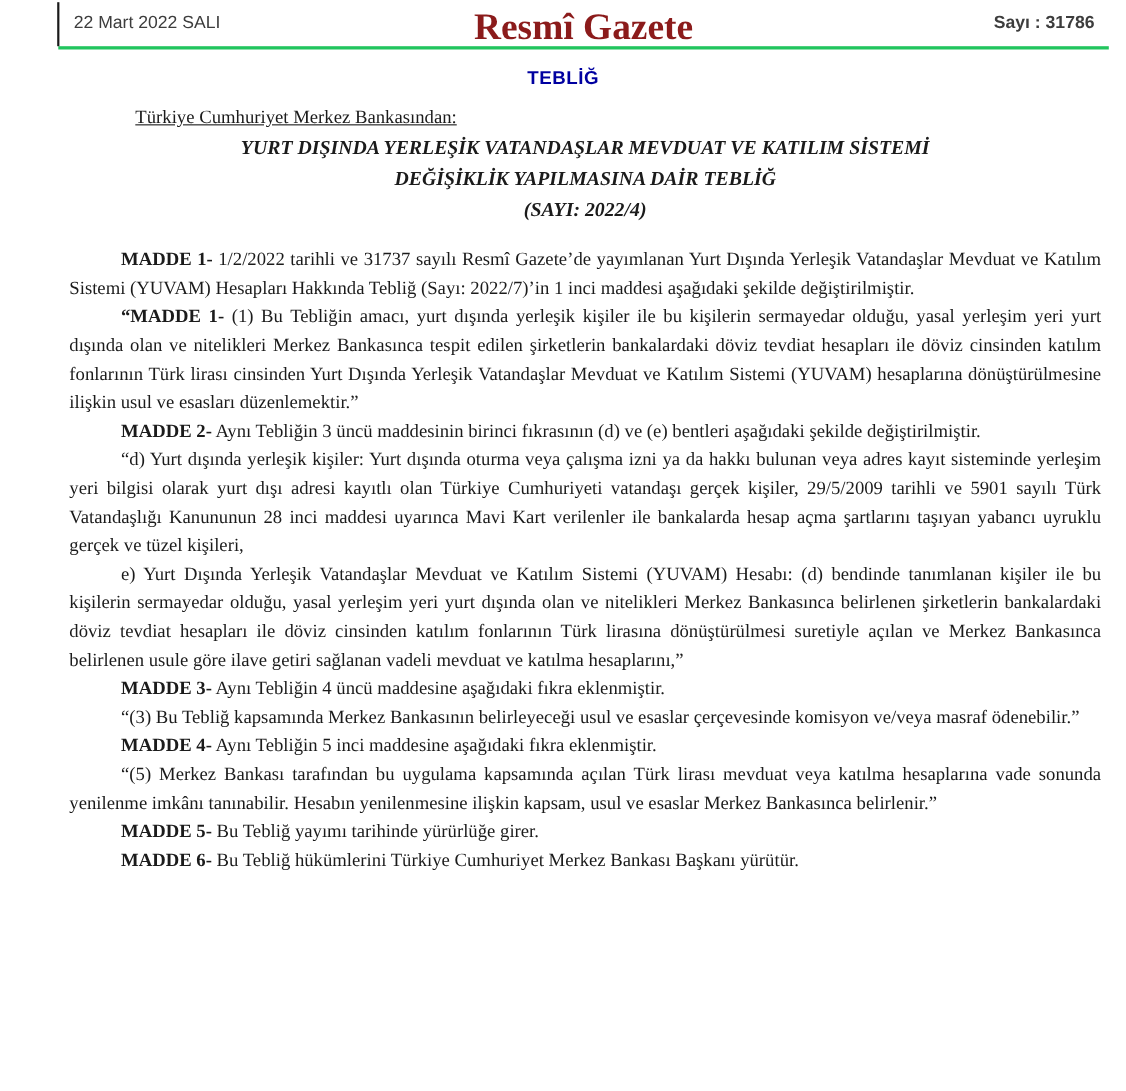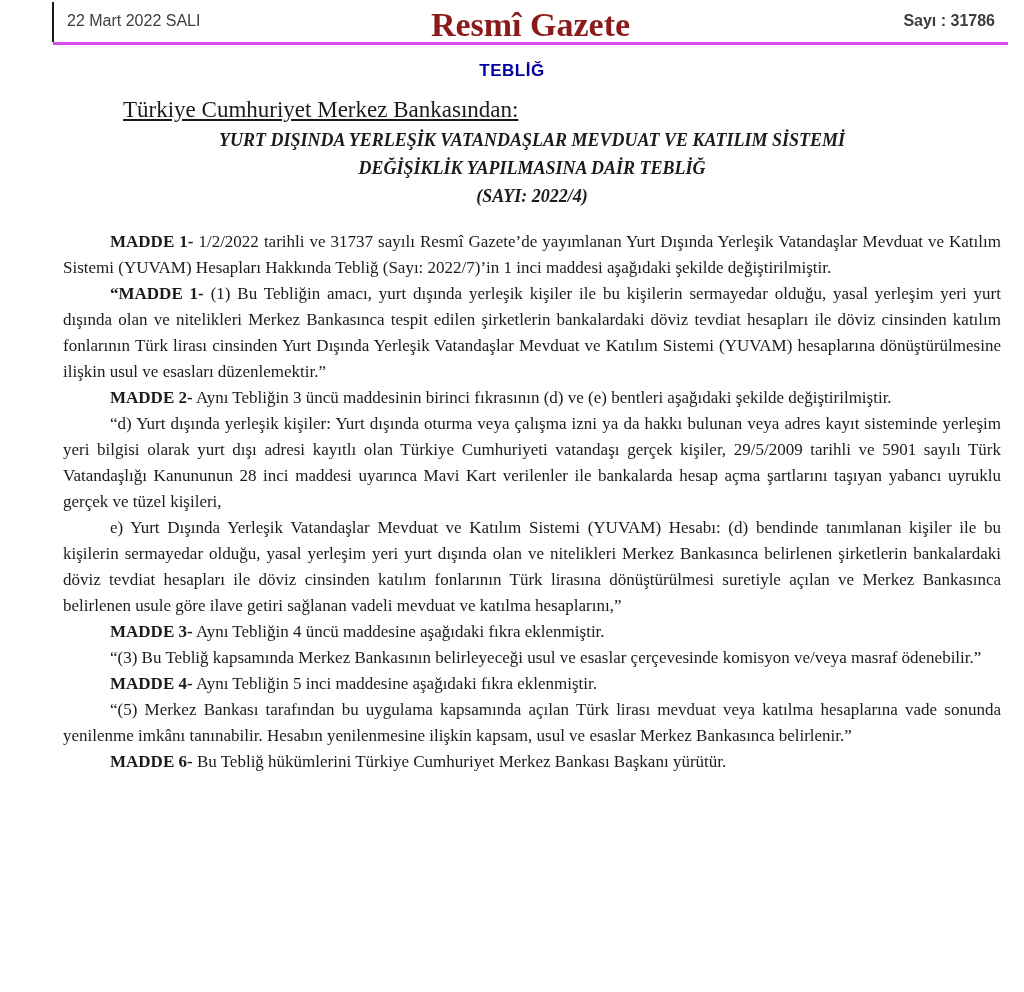--- a/index.html
+++ b/index.html
@@ -8,21 +8,21 @@
     background: #ffffff;
     font-family: "Liberation Serif", serif;
     color: #1b1b1b;
     overflow: hidden;
   }
   .page { position: relative; width: 1024px; height: 992px; background: #ffffff; }
 
   
   .gz-header {
     position: absolute; left: 53px; top: 0; width: 955px; height: 42px;
-    border-bottom: 3px solid #d946ef;
+    border-bottom: 3px solid #22c55e;
   }
   .gz-header-leftbar {
     position: absolute; left: -1px; top: 2px; width: 2px; height: 40px;
     background: #1a1a1a;
   }
   .gz-date {
     position: absolute; left: 14px; top: 12px;
     font-family: "Liberation Sans", sans-serif;
     font-size: 16px; color: #3d3d3d; white-space: nowrap;
   }
@@ -44,21 +44,21 @@
     font-family: "Liberation Sans", sans-serif;
     font-size: 17px; font-weight: bold; color: #0000a0;
     letter-spacing: 0.5px;
   }
 
   
   .doc { position: absolute; left: 63px; top: 97px; width: 938px; }
 
   .source-line {
     margin: 0 0 3px 60px;
-    font-size: 23px; text-decoration: underline; color: #1b1b1b;
+    font-size: 17px; text-decoration: underline; color: #1b1b1b;
   }
   .doc-title { text-align: center; font-style: italic; }
   .doc-title .t-line {
     font-size: 18px; font-weight: bold; line-height: 28px; color: #1b1b1b;
   }
 
   .doc-body { margin-top: 19px; }
   .doc-body p {
     margin: 0; text-align: justify; text-indent: 47px;
     font-size: 17px; line-height: 26px; color: #1b1b1b;
@@ -92,17 +92,18 @@
     <div class="doc-body">
       <p><b>MADDE 1-</b><span> 1/2/2022 tarihli ve 31737 sayılı Resmî Gazete’de yayımlanan Yurt Dışında Yerleşik Vatandaşlar Mevduat ve Katılım Sistemi (YUVAM) Hesapları Hakkında Tebliğ (Sayı: 2022/7)’in 1 inci maddesi aşağıdaki şekilde değiştirilmiştir.</span></p>
       <p><b>“MADDE 1-</b><span> (1) Bu Tebliğin amacı, yurt dışında yerleşik kişiler ile bu kişilerin sermayedar olduğu, yasal yerleşim yeri yurt dışında olan ve nitelikleri Merkez Bankasınca tespit edilen şirketlerin bankalardaki döviz tevdiat hesapları ile döviz cinsinden katılım fonlarının Türk lirası cinsinden Yurt Dışında Yerleşik Vatandaşlar Mevduat ve Katılım Sistemi (YUVAM) hesaplarına dönüştürülmesine ilişkin usul ve esasları düzenlemektir.”</span></p>
       <p><b>MADDE 2-</b><span> Aynı Tebliğin 3 üncü maddesinin birinci fıkrasının (d) ve (e) bentleri aşağıdaki şekilde değiştirilmiştir.</span></p>
       <p><b></b><span>“d) Yurt dışında yerleşik kişiler: Yurt dışında oturma veya çalışma izni ya da hakkı bulunan veya adres kayıt sisteminde yerleşim yeri bilgisi olarak yurt dışı adresi kayıtlı olan Türkiye Cumhuriyeti vatandaşı gerçek kişiler, 29/5/2009 tarihli ve 5901 sayılı Türk Vatandaşlığı Kanununun 28 inci maddesi uyarınca Mavi Kart verilenler ile bankalarda hesap açma şartlarını taşıyan yabancı uyruklu gerçek ve tüzel kişileri,</span></p>
       <p><b></b><span>e) Yurt Dışında Yerleşik Vatandaşlar Mevduat ve Katılım Sistemi (YUVAM) Hesabı: (d) bendinde tanımlanan kişiler ile bu kişilerin sermayedar olduğu, yasal yerleşim yeri yurt dışında olan ve nitelikleri Merkez Bankasınca belirlenen şirketlerin bankalardaki döviz tevdiat hesapları ile döviz cinsinden katılım fonlarının Türk lirasına dönüştürülmesi suretiyle açılan ve Merkez Bankasınca belirlenen usule göre ilave getiri sağlanan vadeli mevduat ve katılma hesaplarını,”</span></p>
       <p><b>MADDE 3-</b><span> Aynı Tebliğin 4 üncü maddesine aşağıdaki fıkra eklenmiştir.</span></p>
       <p><b></b><span>“(3) Bu Tebliğ kapsamında Merkez Bankasının belirleyeceği usul ve esaslar çerçevesinde komisyon ve/veya masraf ödenebilir.”</span></p>
       <p><b>MADDE 4-</b><span> Aynı Tebliğin 5 inci maddesine aşağıdaki fıkra eklenmiştir.</span></p>
       <p><b></b><span>“(5) Merkez Bankası tarafından bu uygulama kapsamında açılan Türk lirası mevduat veya katılma hesaplarına vade sonunda yenilenme imkânı tanınabilir. Hesabın yenilenmesine ilişkin kapsam, usul ve esaslar Merkez Bankasınca belirlenir.”</span></p>
+      <p><b>MADDE 5-</b><span> Bu Tebliğ yayımı tarihinde yürürlüğe girer.</span></p>
       <p><b>MADDE 6-</b><span> Bu Tebliğ hükümlerini Türkiye Cumhuriyet Merkez Bankası Başkanı yürütür.</span></p>
     </div>
 
   </div>
 </div>
 
 </body></html>

